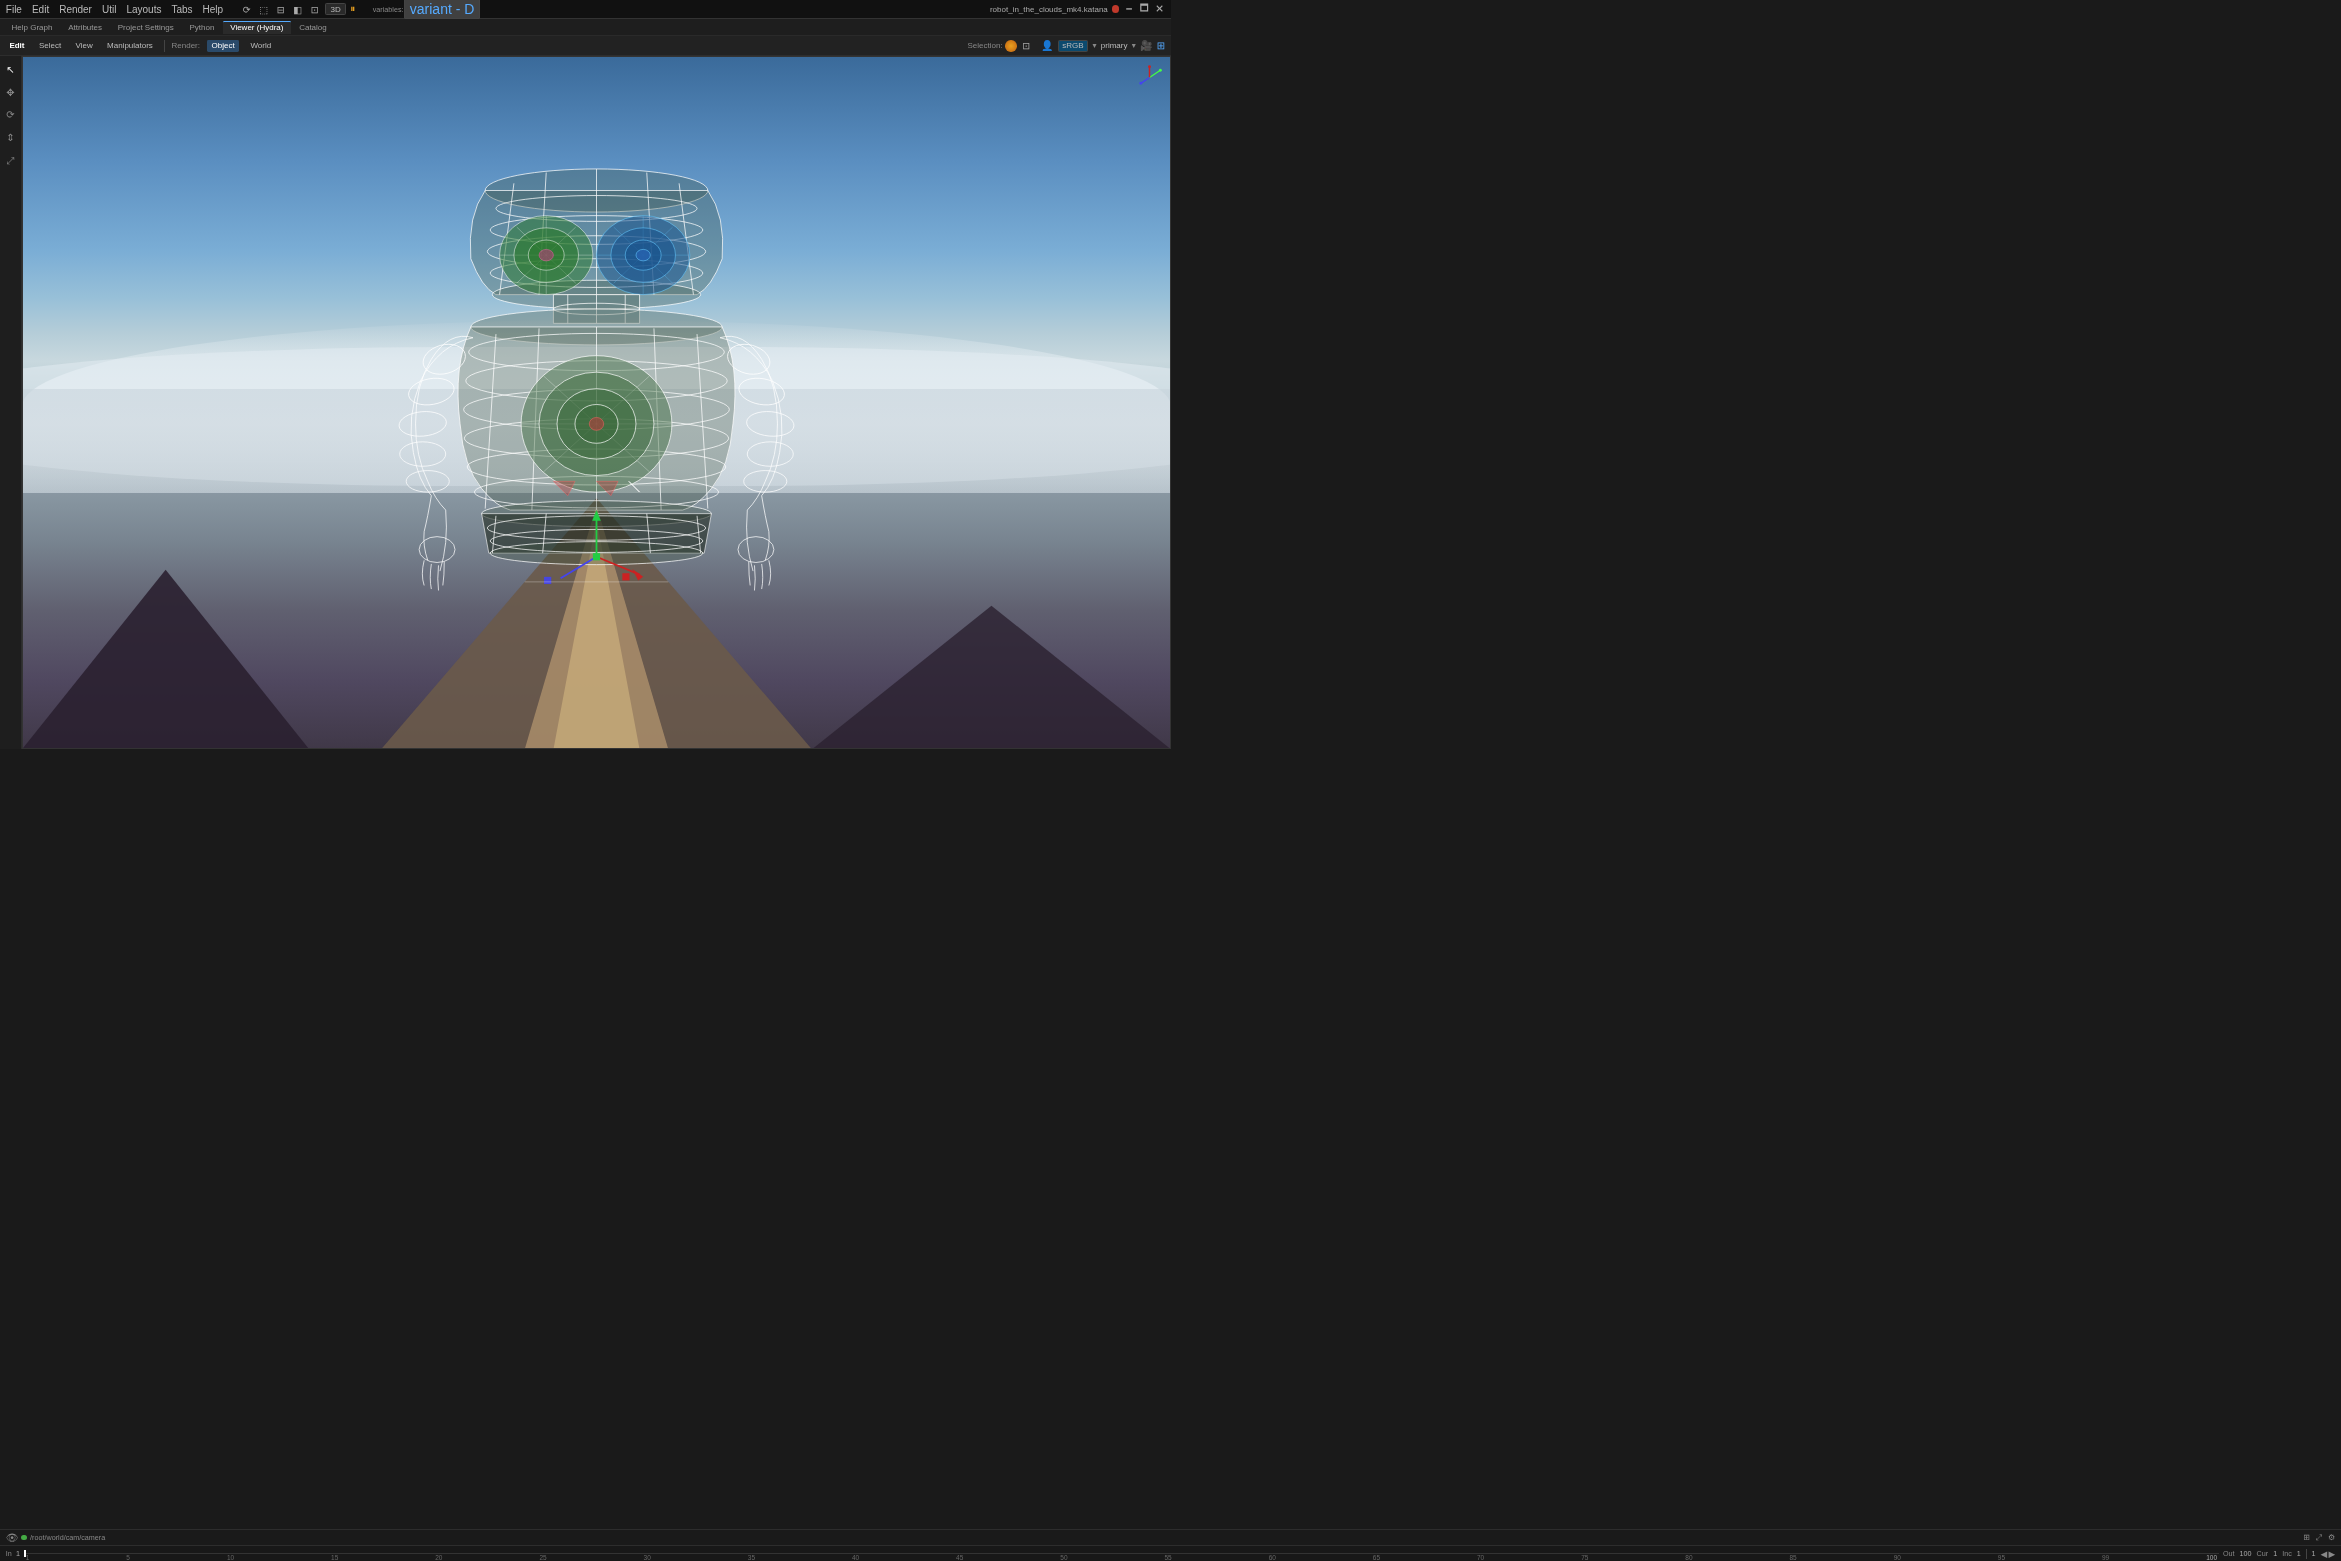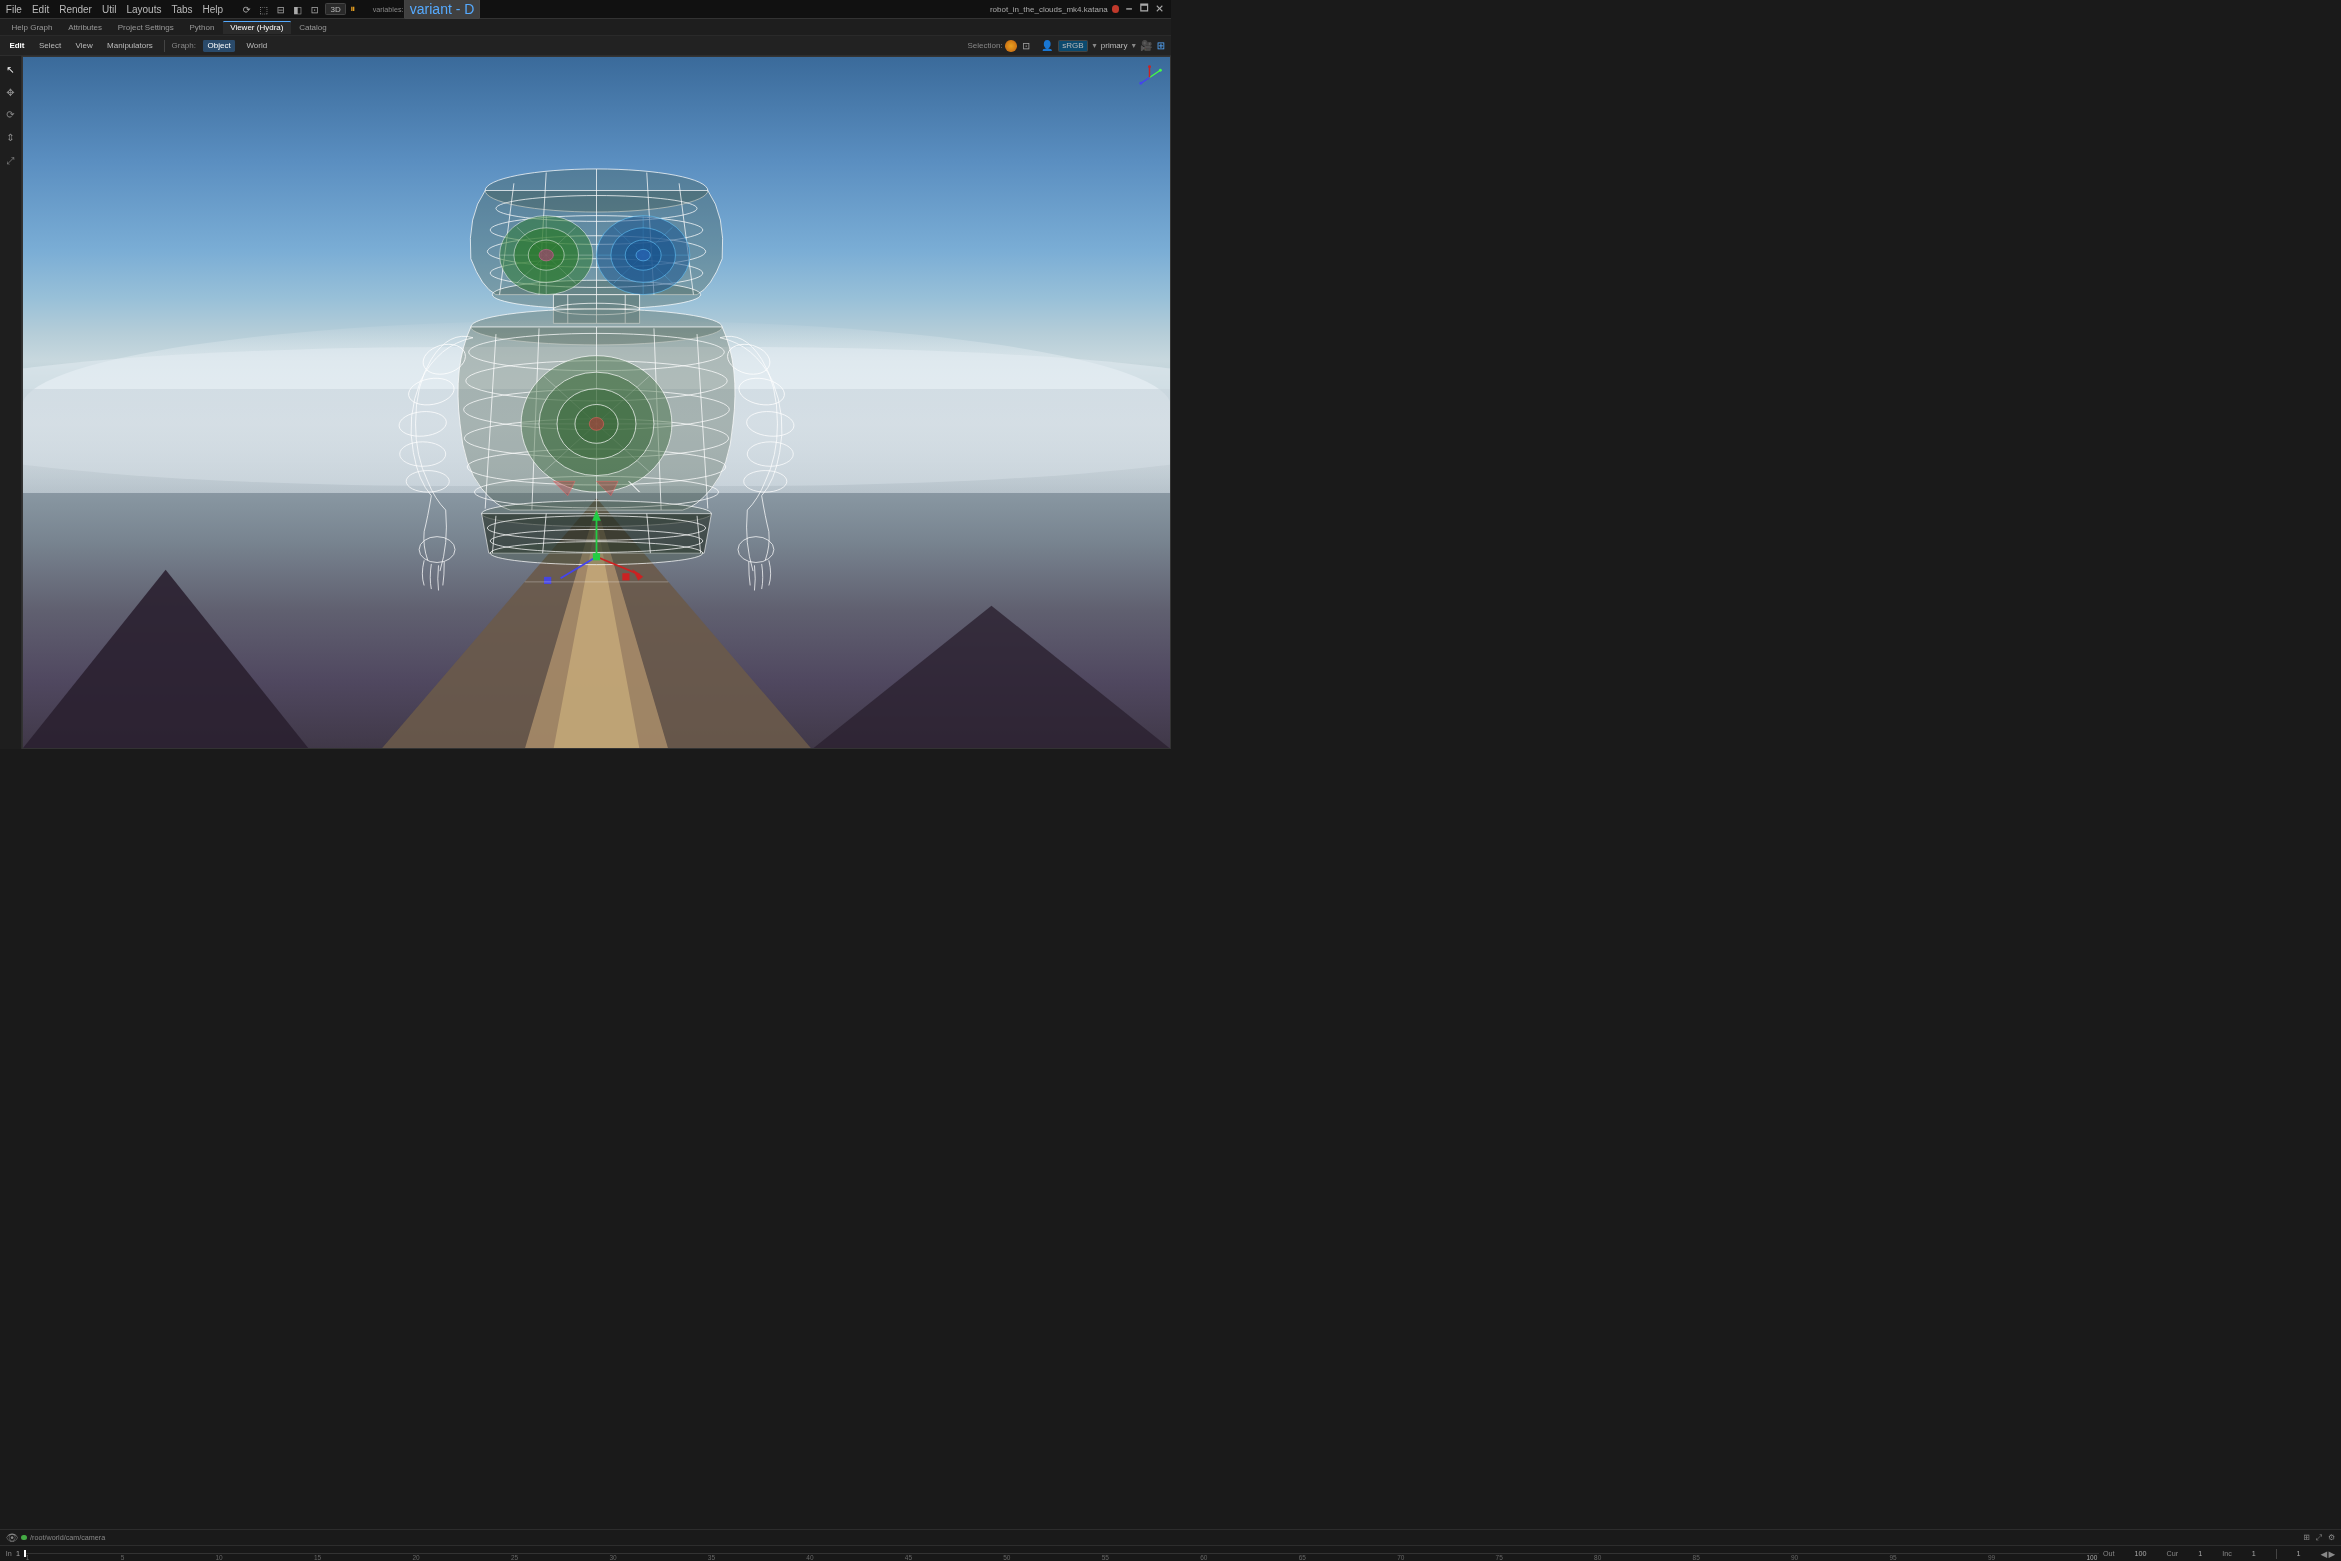--- a/index.html
+++ b/index.html
@@ -310,21 +310,21 @@
   <div class="tab-item">Catalog</div>
 </div>
 
 <div class="viewer-toolbar">
   <div class="viewer-toolbar-left">
     <span class="toolbar-btn active">Edit</span>
     <span class="toolbar-btn">Select</span>
     <span class="toolbar-btn">View</span>
     <span class="toolbar-btn">Manipulators</span>
     <div class="toolbar-separator"></div>
-    <span class="space-label">Graph:</span>
+    <span class="space-label">Render:</span>
     <span class="object-btn">Object</span>
     <span class="world-btn">World</span>
   </div>
   <div class="selection-area">
     <span class="selection-label">Selection:</span>
     <div class="sel-circle"></div>
     <span class="icon-btn">⊡</span>
   </div>
   <div class="toolbar-right">
     <span style="color:#5af;font-size:10px;">👤</span>
@@ -576,21 +576,21 @@
       <span style="color:#666;font-size:6.5px;">75</span>
       <span style="color:#666;font-size:6.5px;">80</span>
       <span style="color:#666;font-size:6.5px;">85</span>
       <span style="color:#666;font-size:6.5px;">90</span>
       <span style="color:#666;font-size:6.5px;">95</span>
       <span style="color:#666;font-size:6.5px;">99</span>
       <span style="color:#aaa;font-size:6.5px;">100</span>
     </div>
   </div>
 
-  <div style="display:flex;gap:20px;align-items:center;">
+  <div style="display:flex;gap:5px;align-items:center;">
     <span>Out</span>
     <span style="color:#aaa;">100</span>
     <span>Cur</span>
     <span style="color:#aaa;">1</span>
     <span>Inc</span>
     <span style="color:#aaa;">1</span>
     <div style="width:0.7px;height:10px;background:#444;"></div>
     <span style="color:#aaa;">1</span>
     <div style="display:flex;gap:1.4px;">
       <span style="color:#888;cursor:pointer;font-size:8.7px;">◀</span>

